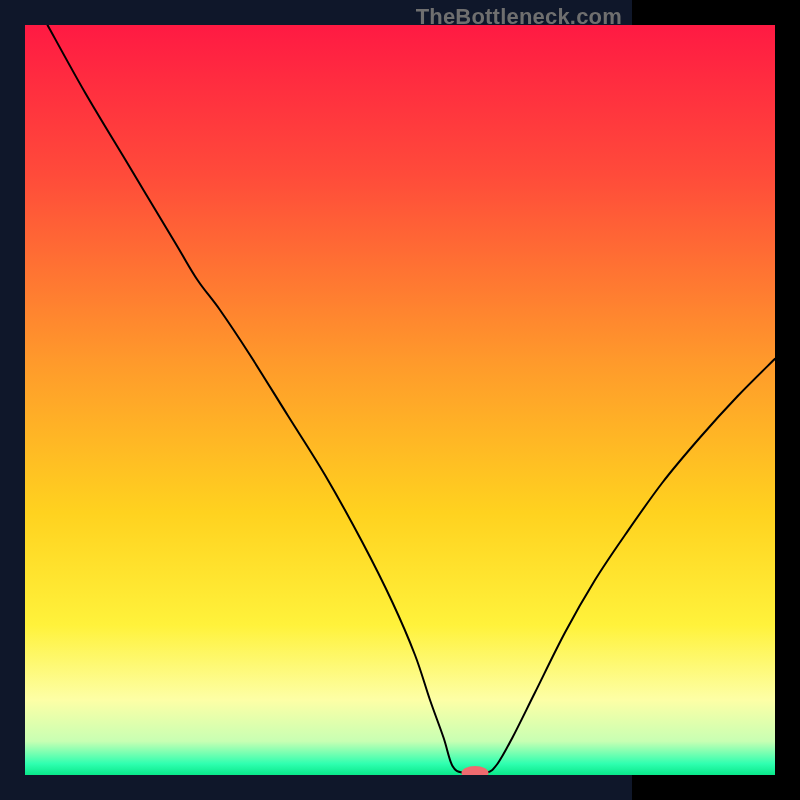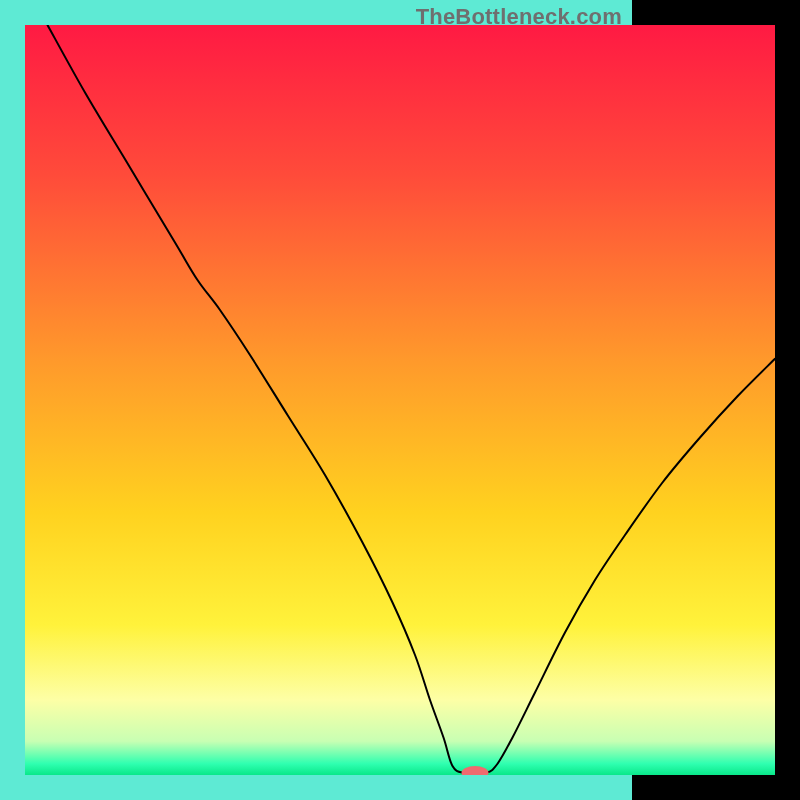--- a/index.html
+++ b/index.html
@@ -8,21 +8,21 @@
     width: 800px;
     height: 800px;
     overflow: hidden;
     background: #000;
     font-family: Arial, Helvetica, sans-serif;
   }
   .frame {
     position: relative;
     width: 632px;
     height: 800px;
-    background: #5eead4;
+    background: #0f172a;
   }
   .plot {
     position: absolute;
     left: 25px;
     top: 25px;
     width: 750px;
     height: 750px;
   }
   .watermark {
     position: absolute;

